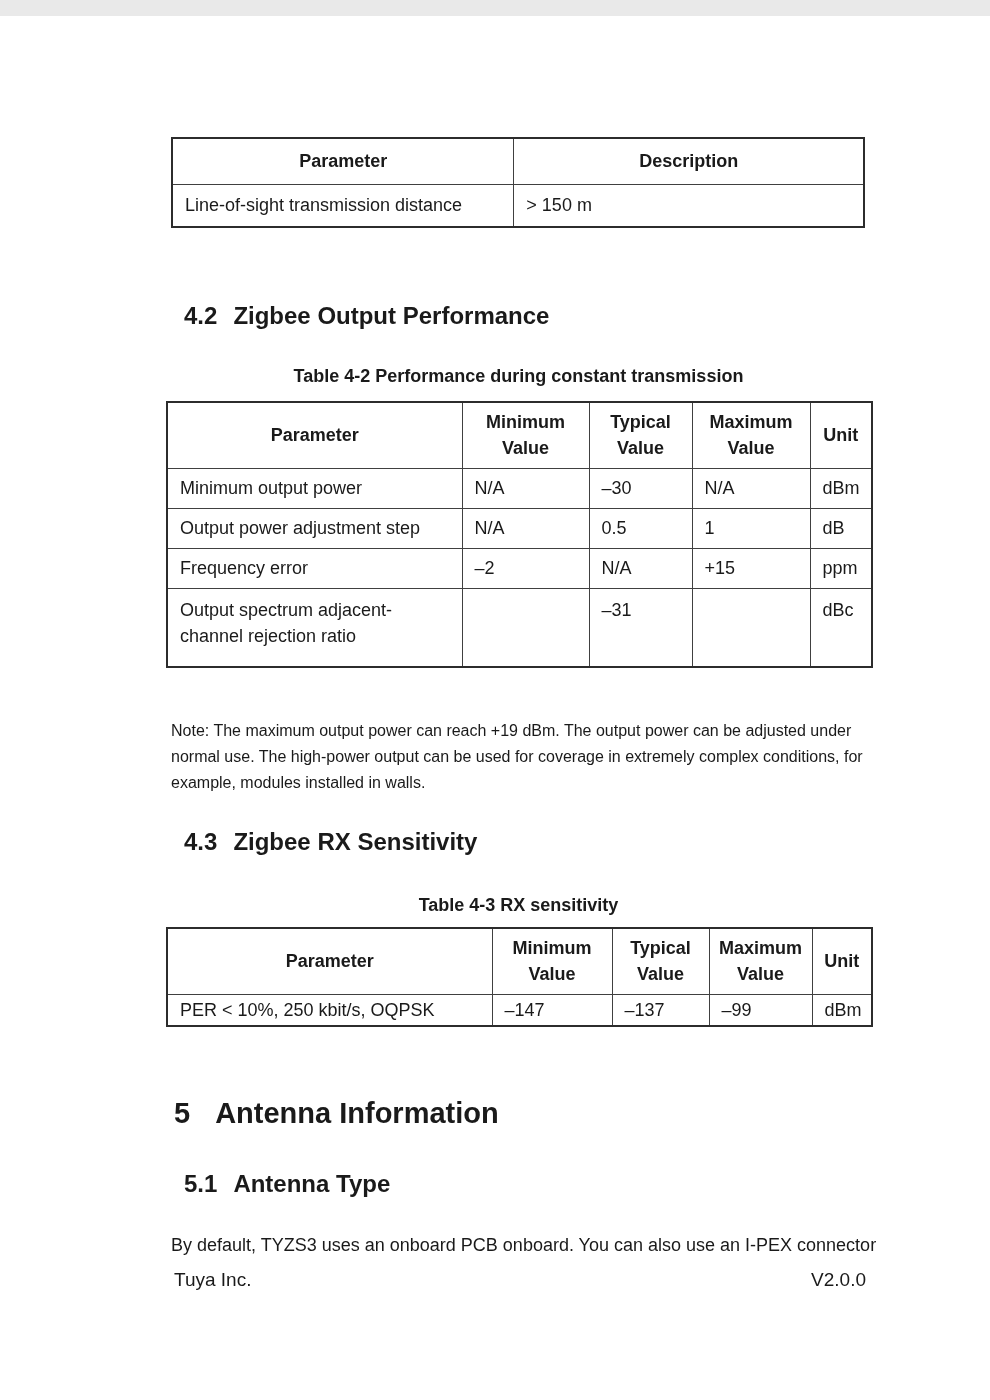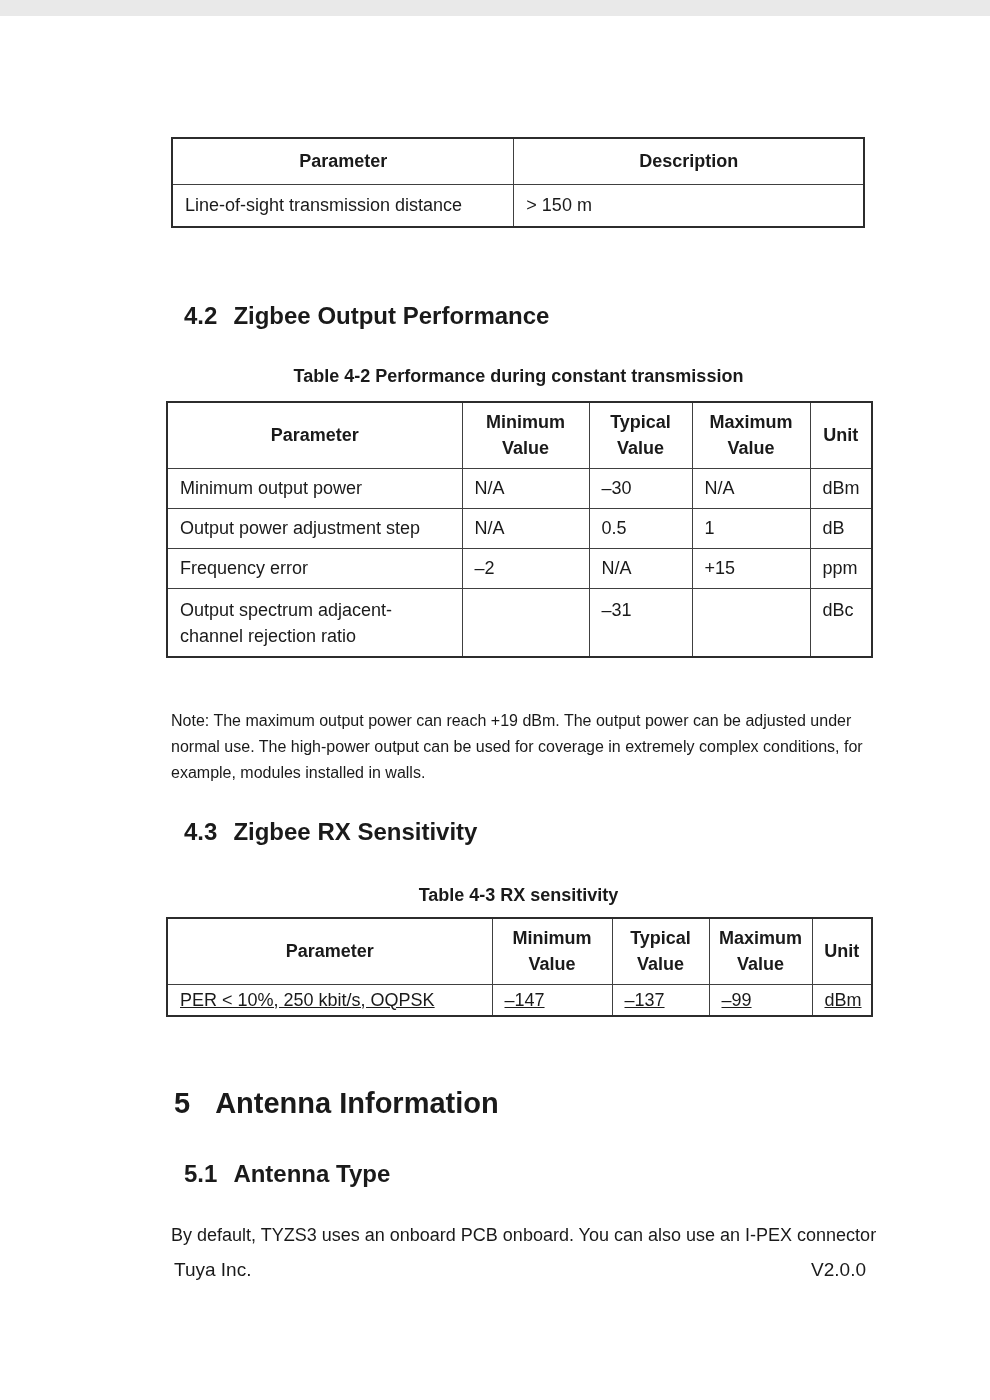--- a/index.html
+++ b/index.html
@@ -34,26 +34,26 @@
   }
   .doc-table td { text-align:left; vertical-align:middle; }
 
   .t-lead { margin-top:121px; width:694px; }
   .t-lead tr.hdr  { height:46px; }
   .t-lead tr.row  { height:43px; }
 
   .t-42 { margin-top:12px; margin-left:-5px; width:705px; }
   .t-42 tr.hdr   { height:66px; }
   .t-42 tr.row   { height:40px; }
-  .t-42 tr.tall  { height:69px; }
+  .t-42 tr.tall  { height:79px; }
   .t-42 tr.tall td { vertical-align:top; padding-top:8px; }
 
   .t-43 { margin-top:9px; margin-left:-5px; width:705px; }
   .t-43 tr.hdr { height:66px; }
-  .t-43 tr.row { height:24px;text-decoration:underline; }
+  .t-43 tr.row { height:24px; }
 
   
   .h2 {
     font-weight:bold; font-size:24px; line-height:26px;
     margin-left:13px;
   }
   .h2 .hnum { margin-right:16px; }
   .h1 {
     font-weight:bold; font-size:29px; line-height:30px;
     margin-left:3px;

